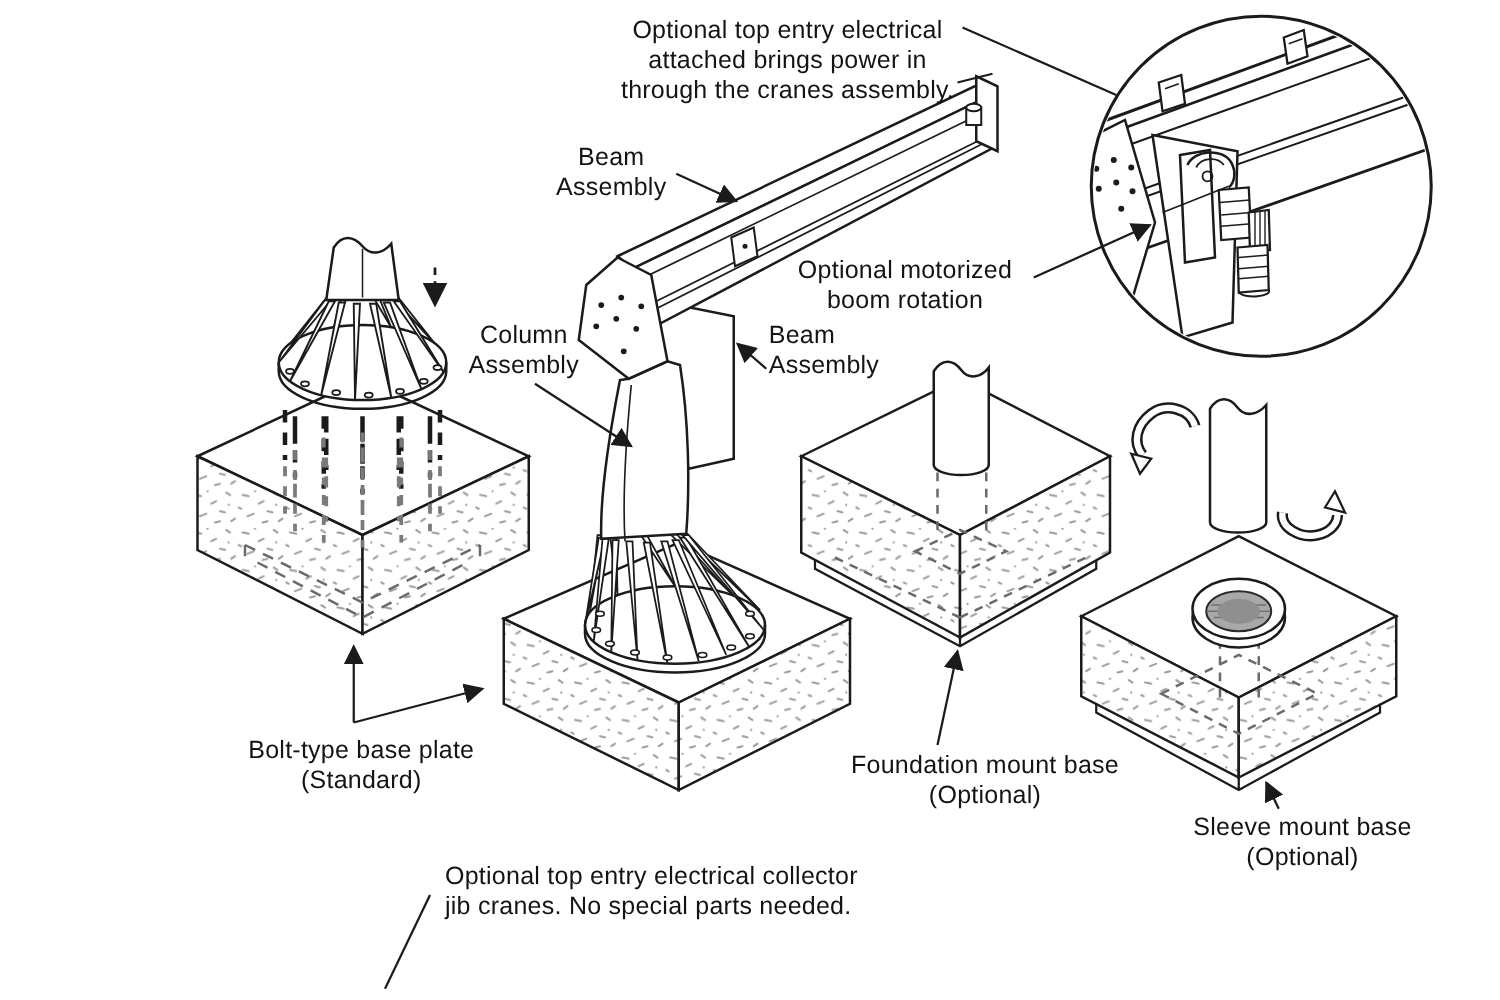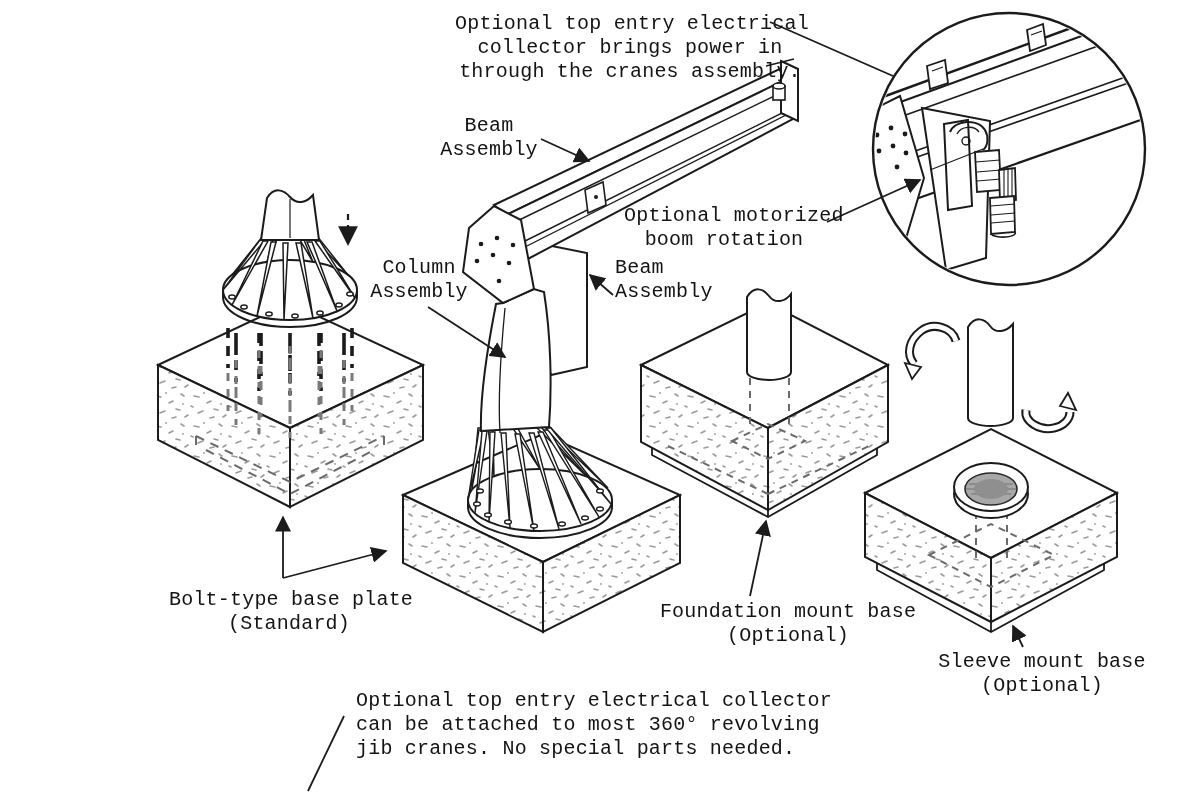--- a/index.html
+++ b/index.html
@@ -1,18 +1,18 @@
 <!DOCTYPE html>
 <html><head>
 <meta charset="utf-8">
 <style>
   html,body{margin:0;padding:0;background:#ffffff;}
   .stage{
     position:relative;width:1169px;height:800px;background:#ffffff;
-    overflow:hidden;font-family:Liberation Mono, monospace;color:#141414;
+    overflow:hidden;font-family:Liberation Sans, sans-serif;color:#141414;
   }
   .art{position:absolute;left:0;top:0;}
   .label{
     position:absolute;font-size:20px;line-height:24px;color:#141414;
     letter-spacing:0.2px;white-space:nowrap;
   }
   .label.center{text-align:center;}
   .label.right{text-align:center;}
   .label.left{text-align:left;}
 </style>
@@ -271,21 +271,21 @@
     <path d="M283,578 V517" marker-end="url(#ah)"></path>
     <path d="M283,578 L386,551" marker-end="url(#ah)"></path>
     <path d="M750,596 L766,521" marker-end="url(#ah)"></path>
     <path d="M1023,647 L1013,626" marker-end="url(#ah)"></path>
     <path d="M344,716 L308,791"></path>
   </g>
 </svg>
 
 <div class="label center" style="left:455px;top:12px;width:350px">
   <div>Optional top entry electrical</div>
-  <div>collector brings power in</div>
+  <div>attached brings power in</div>
   <div>through the cranes assembly.</div>
 </div>
 
 <div class="label center" style="left:409px;top:114px;width:160px">
   <div>Beam</div>
   <div>Assembly</div>
 </div>
 
 <div class="label center" style="left:339px;top:256px;width:160px">
   <div>Column</div>
@@ -312,17 +312,16 @@
   <div>(Optional)</div>
 </div>
 
 <div class="label center" style="left:912px;top:650px;width:260px">
   <div>Sleeve mount base</div>
   <div>(Optional)</div>
 </div>
 
 <div class="label left" style="left:356px;top:689px;width:380px">
   <div>Optional top entry electrical collector</div>
-  <div>can be attached to most 360° revolving</div>
   <div>jib cranes.  No special parts needed.</div>
 </div>
 
 </div>
 
 </body></html>

